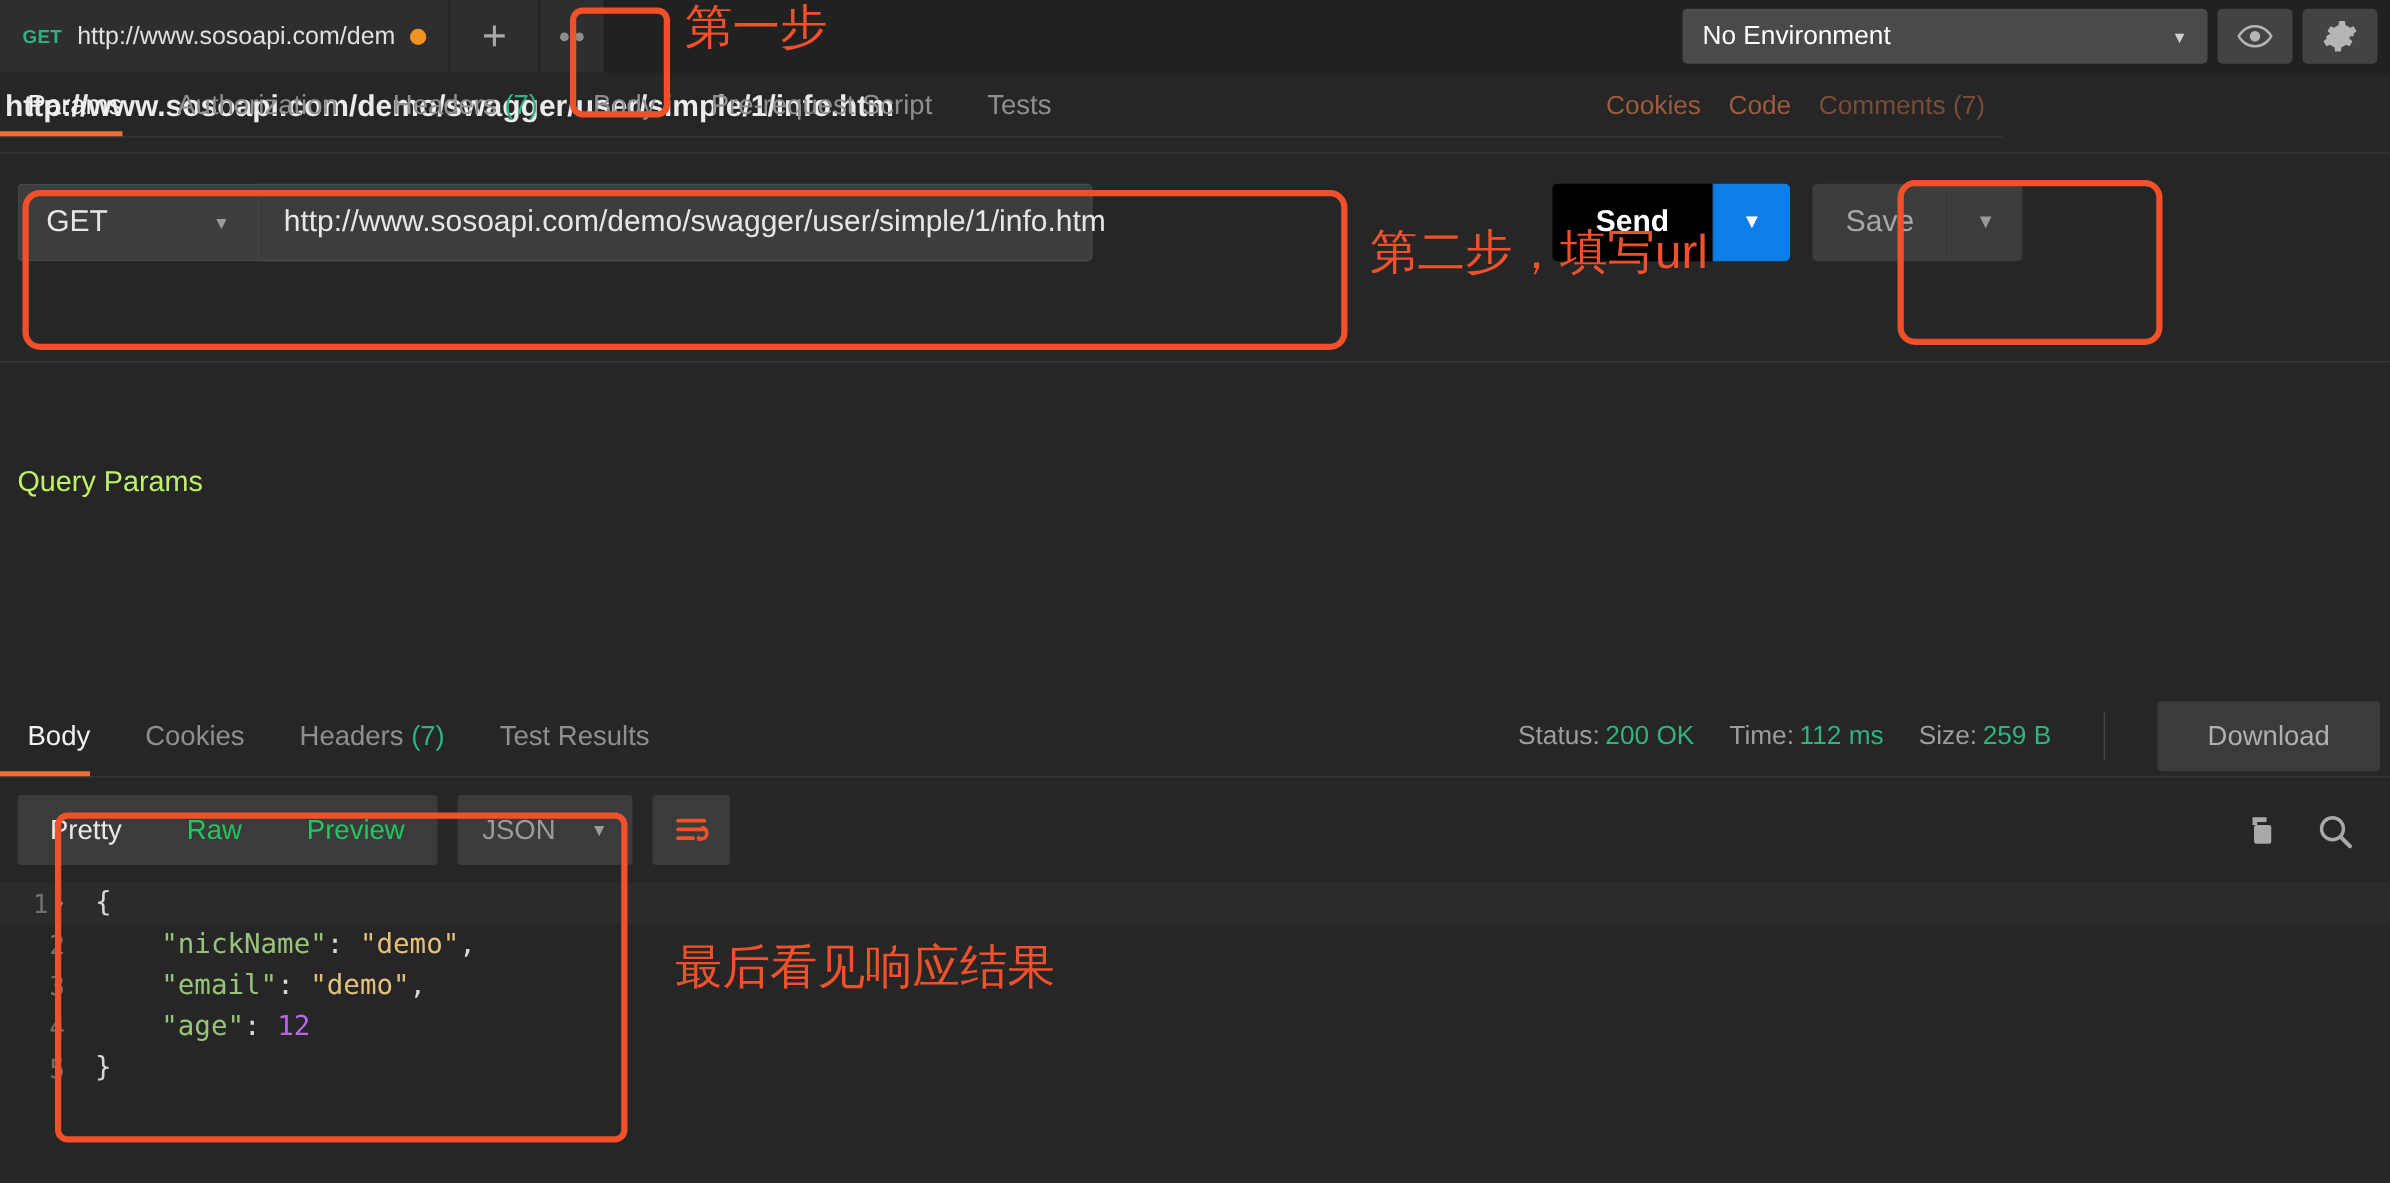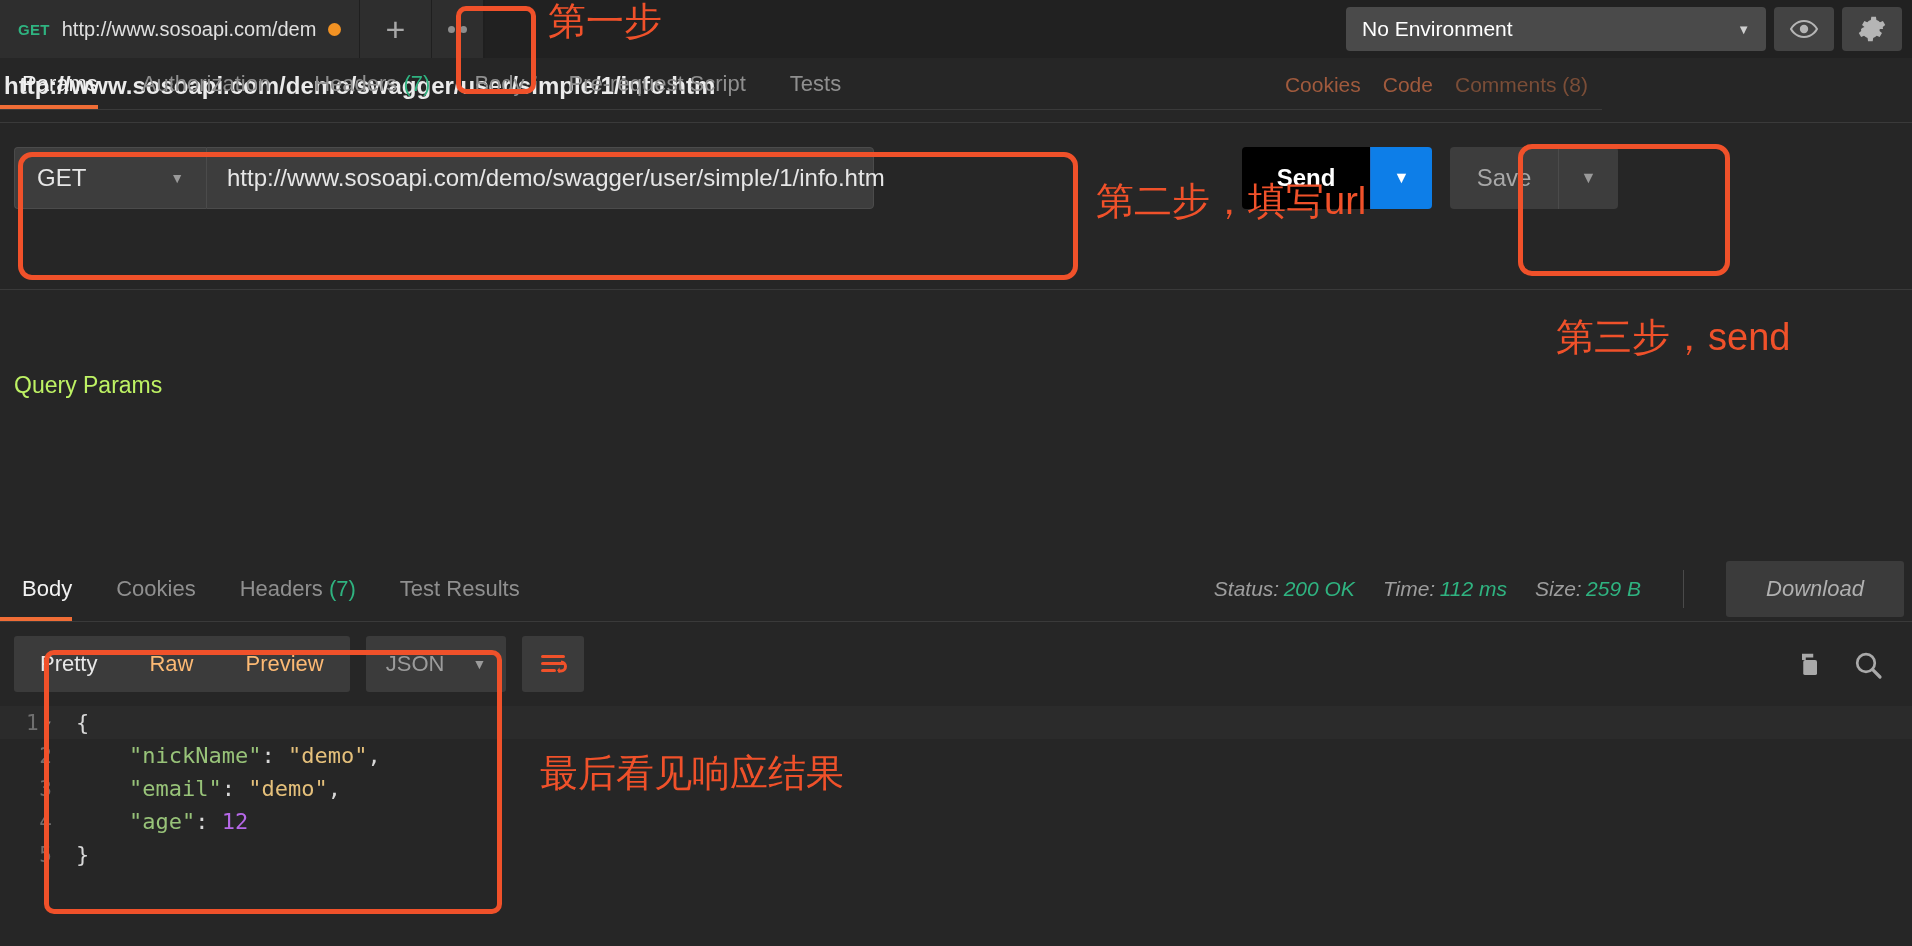--- a/index.html
+++ b/index.html
@@ -156,38 +156,38 @@
     display: flex; align-items: center; border-bottom: 1px solid #3a3a3a;
   }
   .restab {
     padding: 0 22px; color: #8f8f8f; font-size: 22px; position: relative; line-height: 64px;
   }
   .restab.active { color: #f2f2f2; }
   .restab.active::after {
     content: ""; position: absolute; left: 0; right: 22px; bottom: 0; height: 4px; background: #f06d36;
   }
   .restab .cnt { color: #2fb380; }
-  .meta { margin-left: auto; display: flex; align-items: center; gap: 28px; padding-right: 8px; font-style: italic; }
+  .meta { margin-left: auto; display: flex; align-items: center; gap: 28px; padding-right: 8px; }
   .meta .lbl { color: #9d9d9d; font-size: 21px; }
   .meta .val { color: #2fb380; font-size: 21px; }
   .meta-sep { width: 1px; height: 38px; background: #4a4a4a; margin: 0 14px; }
   .download-btn {
     width: 178px; height: 56px; background: #3b3b3b; color: #b0b0b0;
     display: flex; align-items: center; justify-content: center; font-size: 22px; border-radius: 3px;
   }
 
   
   .restoolbar {
     position: absolute; left: 0; top: 636px; width: 1912px; height: 62px;
     display: flex; padding: 0 14px; gap: 16px;
   }
   .seg {
     height: 56px; background: #3b3b3b; border-radius: 3px; display: flex; align-items: center;
   }
-  .seg .opt { padding: 0 26px; color: #fdba74; font-size: 22px; line-height: 56px; }
+  .seg .opt { padding: 0 26px; color: #22c55e; font-size: 22px; line-height: 56px; }
   .seg .opt.active { color: #e8e8e8; }
   .fmt {
     height: 56px; background: #3b3b3b; border-radius: 3px; display: flex; align-items: center;
     padding: 0 20px; gap: 28px; color: #9b9b9b; font-size: 22px;
   }
   .fmt .caret { color: #9b9b9b; font-size: 14px; }
   .wrap-btn {
     width: 62px; height: 56px; background: #3b3b3b; border-radius: 3px;
     display: flex; align-items: center; justify-content: center;
   }
@@ -301,21 +301,21 @@
     </div>
     <div class="rtab">
       <span>Pre-request Script</span>
     </div>
     <div class="rtab">
       <span>Tests</span>
     </div>
     <div class="rtab-right">
       <span>Cookies</span>
       <span>Code</span>
-      <span class="dim">Comments (8)</span>
+      <span class="dim">Comments (7)</span>
     </div>
   </div>
 
   <div class="qp-title">Query Params</div>
 
 
   <div class="resptabs">
     <div class="restab active">
       <span>Body</span>
     </div>
@@ -419,18 +419,17 @@
     </div>
   </div>
 
   <div class="anno-box" style="left:456px; top:6px; width:80px; height:88px;"></div>
   <div class="anno-txt big" style="left:548px; top:-4px;">第一步</div>
 
   <div class="anno-box" style="left:18px; top:152px; width:1060px; height:128px; border-radius:14px;"></div>
   <div class="anno-txt big" style="left:1096px; top:176px;">第二步，填写url</div>
 
   <div class="anno-box" style="left:1518px; top:144px; width:212px; height:132px; border-radius:14px;"></div>
-  <div class="anno-txt big" style="left:1556px; top:312px;">第三步，send</div>
 
   <div class="anno-box" style="left:44px; top:650px; width:458px; height:264px; border-radius:10px;"></div>
   <div class="anno-txt big" style="left:540px; top:748px;">最后看见响应结果</div>
 
 </div>
 
 </body></html>

